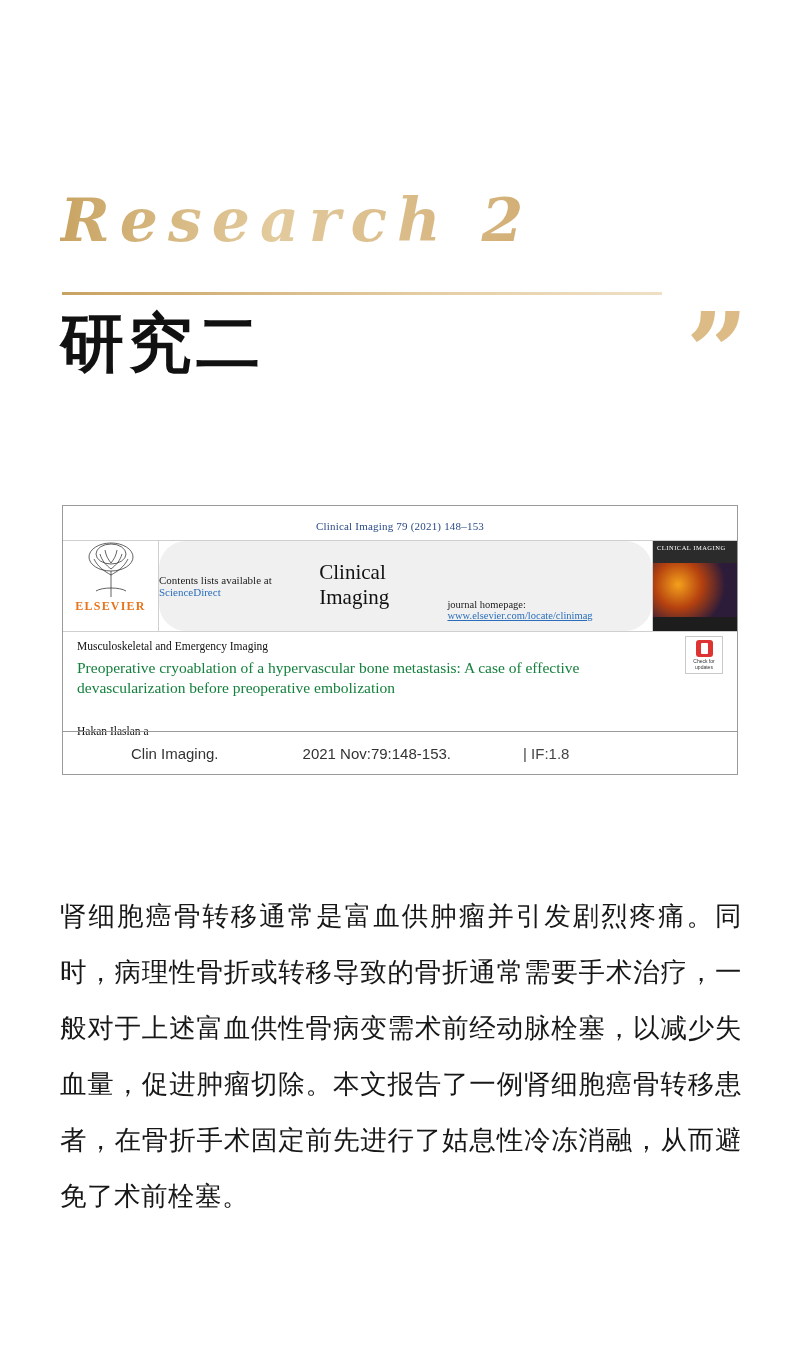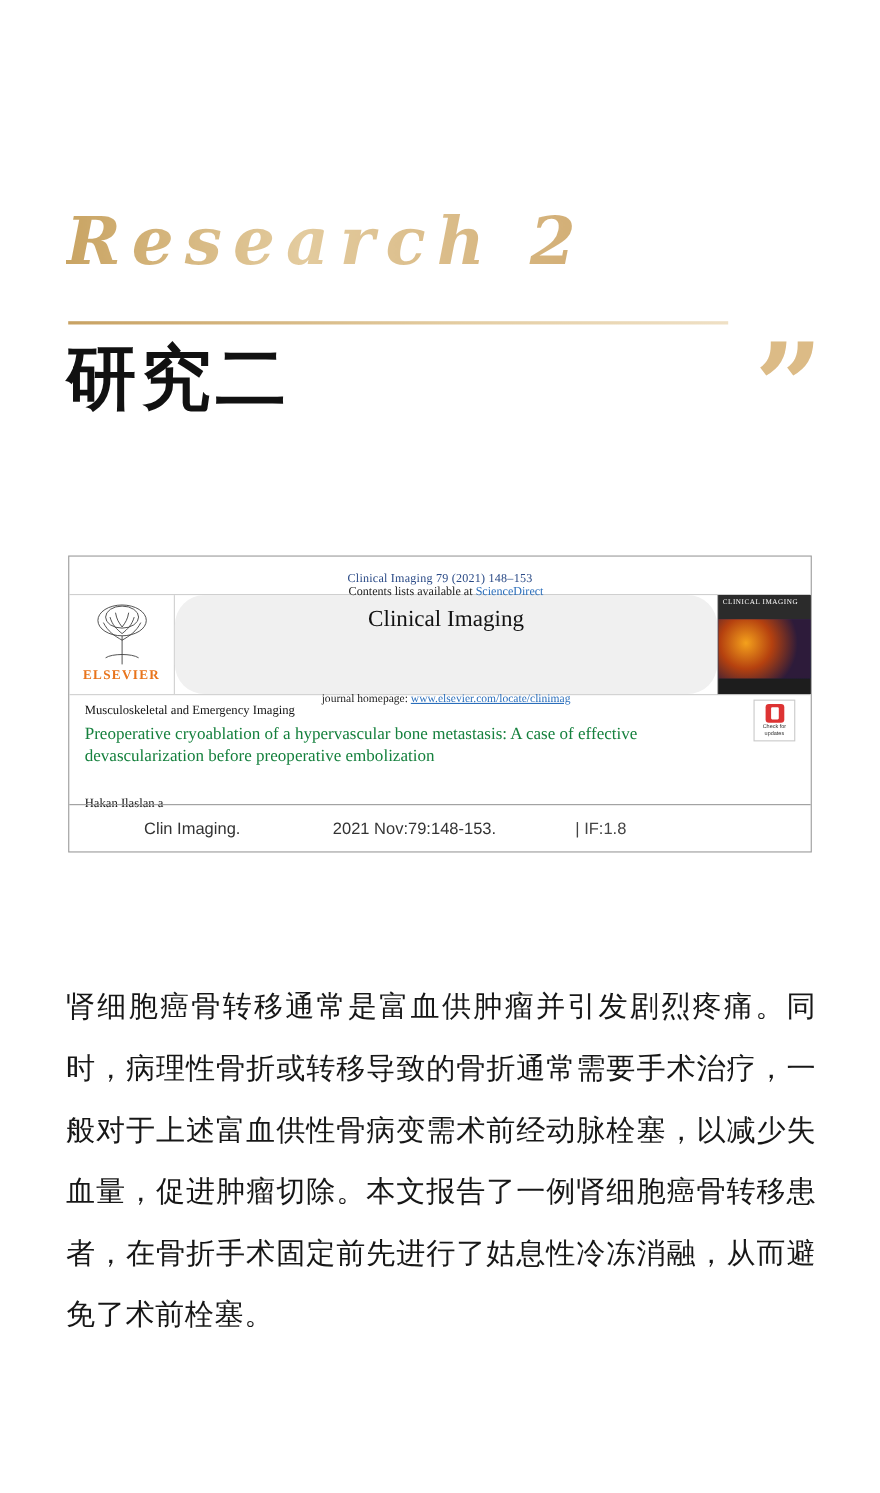--- a/index.html
+++ b/index.html
@@ -95,37 +95,37 @@
     height: 90px;
     border-top: 1px solid #cfcfcf;
     border-bottom: 1px solid #cfcfcf;
   }
   .elsevier {
     width: 96px;
     border-right: 1px solid #cfcfcf;
     display: flex;
     flex-direction: column;
     align-items: center;
-    justify-content: center;
+    justify-content: flex-start;
     padding-bottom: 4px;
     box-sizing: border-box;
   }
   .tree-svg { display:block; }
   .elsevier-word {
     font-family: "Liberation Serif", serif;
     font-size: 12px;
     letter-spacing: 1.2px;
     color: #e8741c;
     font-weight: 700;
   }
   .mast-center {
     flex: 1;
     background: #f0f0f0;
     display: flex;
-    flex-direction: column;
+    flex-direction: row;
     align-items: center;
     justify-content: center;
     box-sizing: border-box;
     border-radius: 27px;
   }
   .contents-line {
     font-size: 11px;
     color: #222;
   }
   .contents-line .sd { color: #2a6ebb; }

